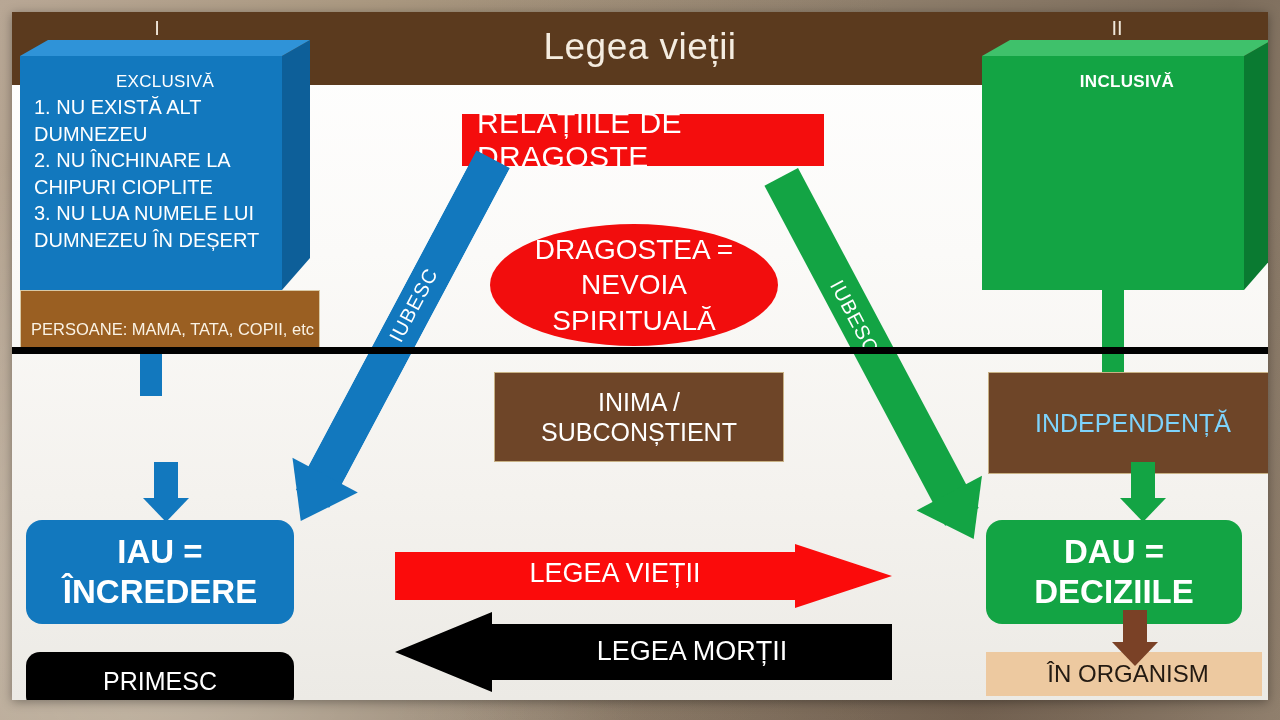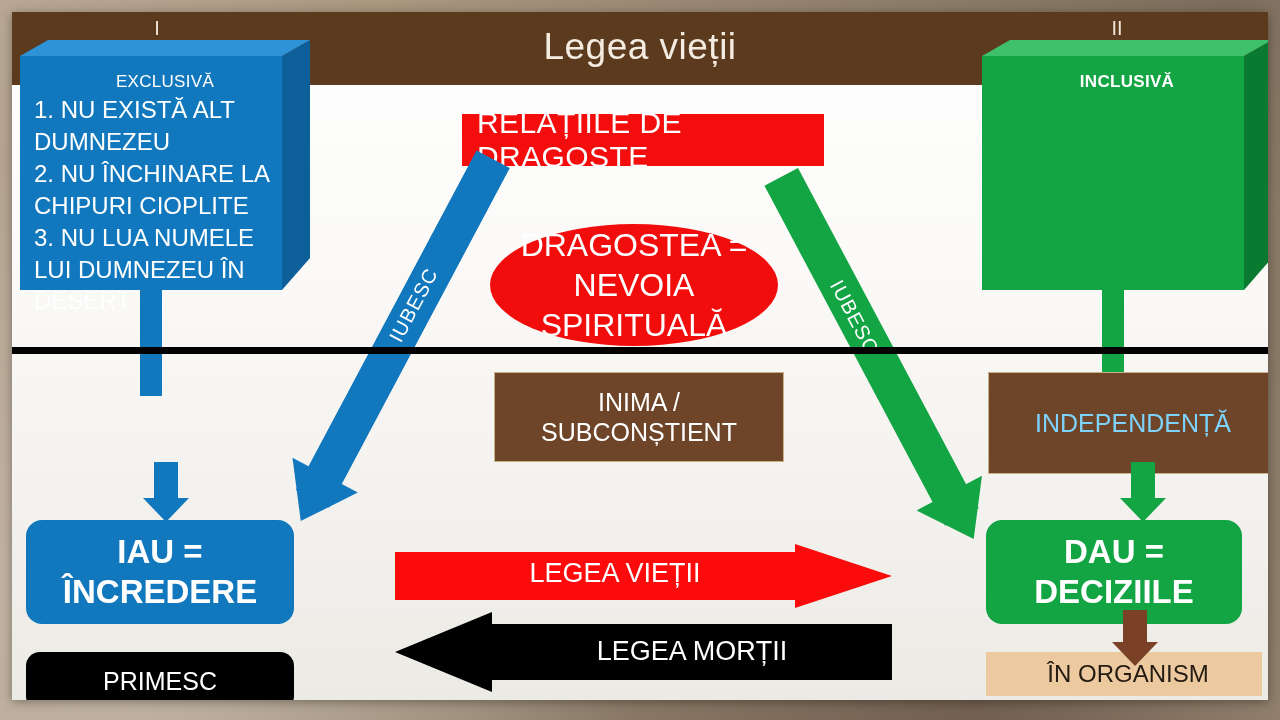--- a/index.html
+++ b/index.html
@@ -42,21 +42,21 @@
   .roman-i{left:85px;}
   .roman-ii{left:1045px;}
 
   
   .tablet{position:absolute;}
   .tab-label{
     position:absolute;top:32px;left:0;width:100%;text-align:center;
     font-size:17px;color:#ffffff;letter-spacing:.3px;z-index:4;
   }
   .tab-body{
-    position:absolute;z-index:4;color:#ffffff;font-size:24px;line-height:1.33;
+    position:absolute;z-index:4;color:#ffffff;font-size:20px;line-height:1.33;
     left:14px;top:54px;width:245px;
   }
   
   #blue-tablet{left:8px;top:28px;width:290px;height:250px;}
   #blue-tablet .front{
     position:absolute;left:0;top:16px;width:262px;height:234px;background:#1278be;
   }
   #blue-tablet .top{
     position:absolute;left:0;top:0;width:0;height:0;border:none;
     clip-path:polygon(0 16px, 28px 0, 290px 0, 262px 16px);
@@ -104,21 +104,21 @@
     position:absolute;left:450px;top:102px;width:362px;height:52px;background:#f40d0d;
     display:flex;align-items:center;justify-content:center;
   }
   #red-box span{color:#fff;font-size:30px;letter-spacing:.4px;padding-left:15px;}
 
   
   #ellipse{
     position:absolute;left:478px;top:212px;width:288px;height:122px;
     background:#f20d0d;border-radius:50%;
     display:flex;flex-direction:column;align-items:center;justify-content:center;
-    color:#fff;font-size:32px;line-height:1.26;text-align:center;
+    color:#fff;font-size:28px;line-height:1.26;text-align:center;
   }
 
   
   .diag{position:absolute;transform-origin:0 0;}
   .diag .bar{
     position:absolute;left:0;top:0;background:#1278be;
   }
   .diag .lbl{
     position:absolute;color:#fff;font-size:20px;letter-spacing:1px;white-space:nowrap;
   }
@@ -233,20 +233,21 @@
 
     <div class="tablet" id="green-tablet">
       <div class="stem"></div>
       <div class="side"></div>
       <div class="top"></div>
       <div class="front"></div>
       <div class="tab-label">INCLUSIVĂ</div>
       <div class="tab-body" style="white-space:pre-line"></div>
     </div>
 
+    <div id="persoane">PERSOANE: MAMA, TATA, COPII, etc</div>
 
     <div id="red-box">
       <span>RELAȚIILE DE DRAGOSTE</span>
     </div>
 
     <div class="diag" id="diag-left">
       <div class="bar"></div>
       <div class="head"></div>
       <div class="lbl">IUBESC</div>
     </div>

